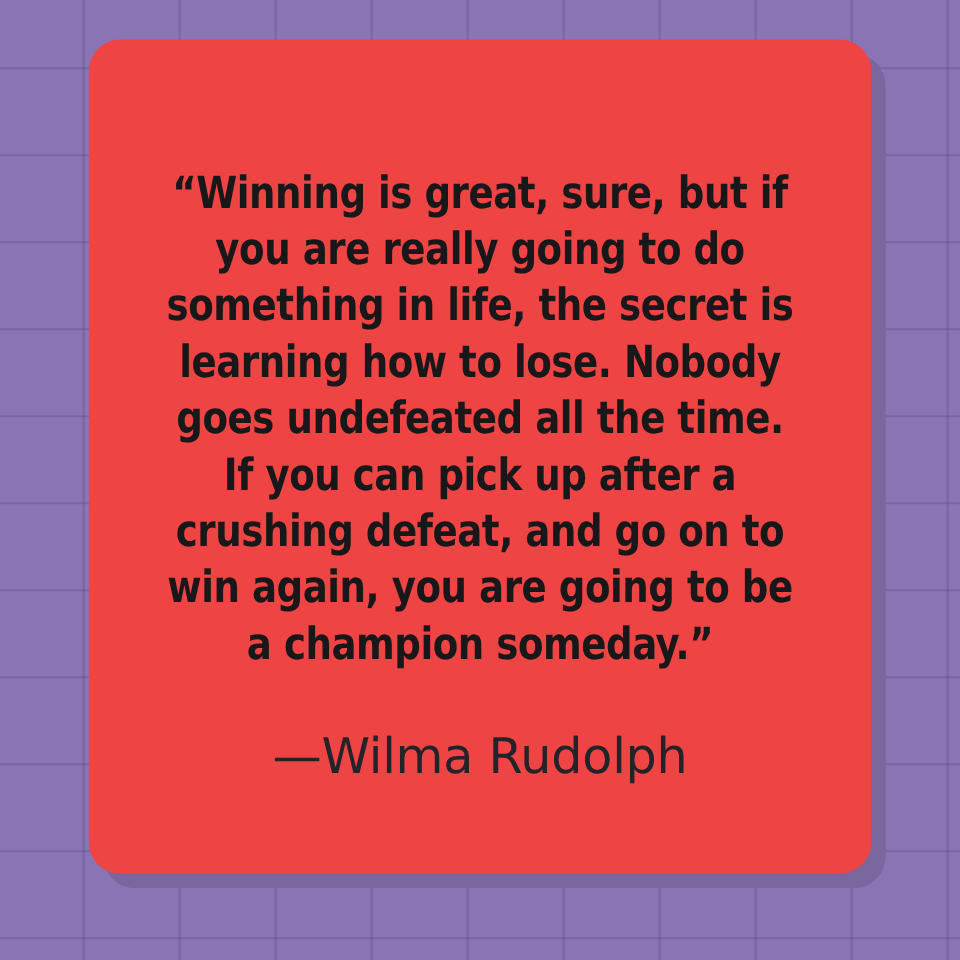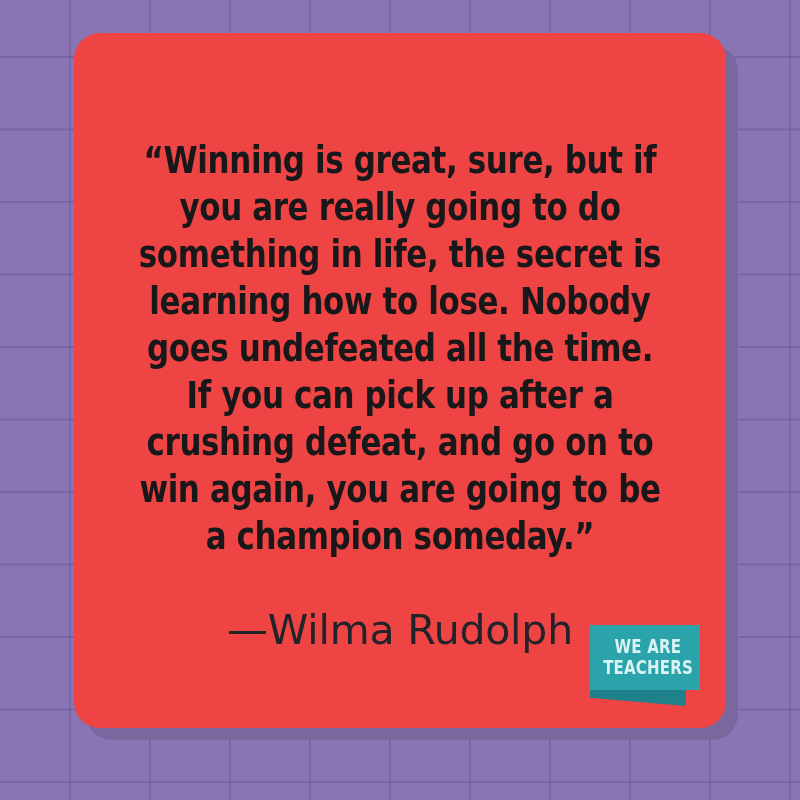--- a/index.html
+++ b/index.html
@@ -143,22 +143,14 @@
 <div id="grid-background"></div>
 
 <div id="card-shadow"></div>
 
 <div id="quote-card">
 
   <div id="quote-text">“Winning is great, sure, but if you are really going to do something in life, the secret is learning how to lose. Nobody goes undefeated all the time. If you can pick up after a crushing defeat, and go on to win again, you are going to be a champion someday.”</div>
 
   <div id="quote-attribution">—Wilma Rudolph</div>
 
-  <div id="brand-logo">
-    <div class="logo-tail"></div>
-    <div class="logo-body"></div>
-    <div class="logo-text">
-      <span class="logo-line">WE ARE</span>
-      <span class="logo-line">TEACHERS</span>
-    </div>
-  </div>
 
 </div>
 
 </body></html>

